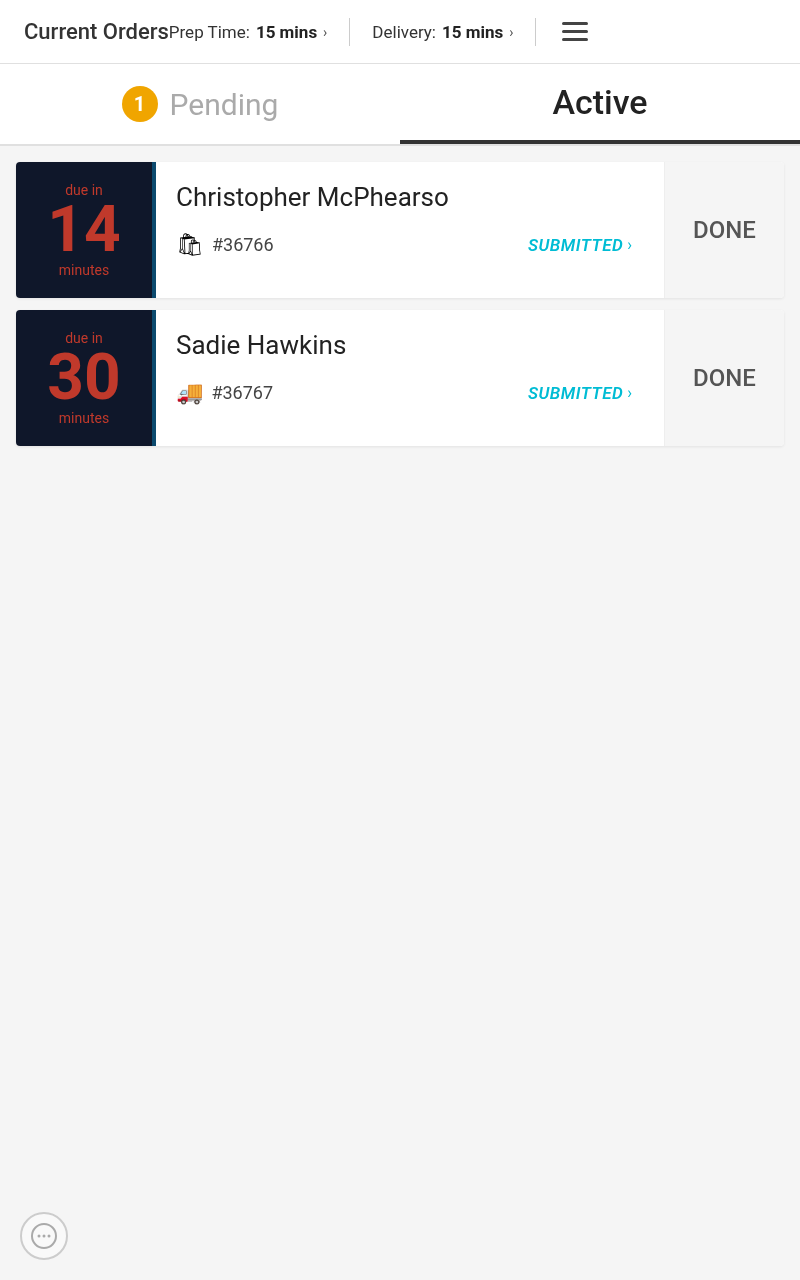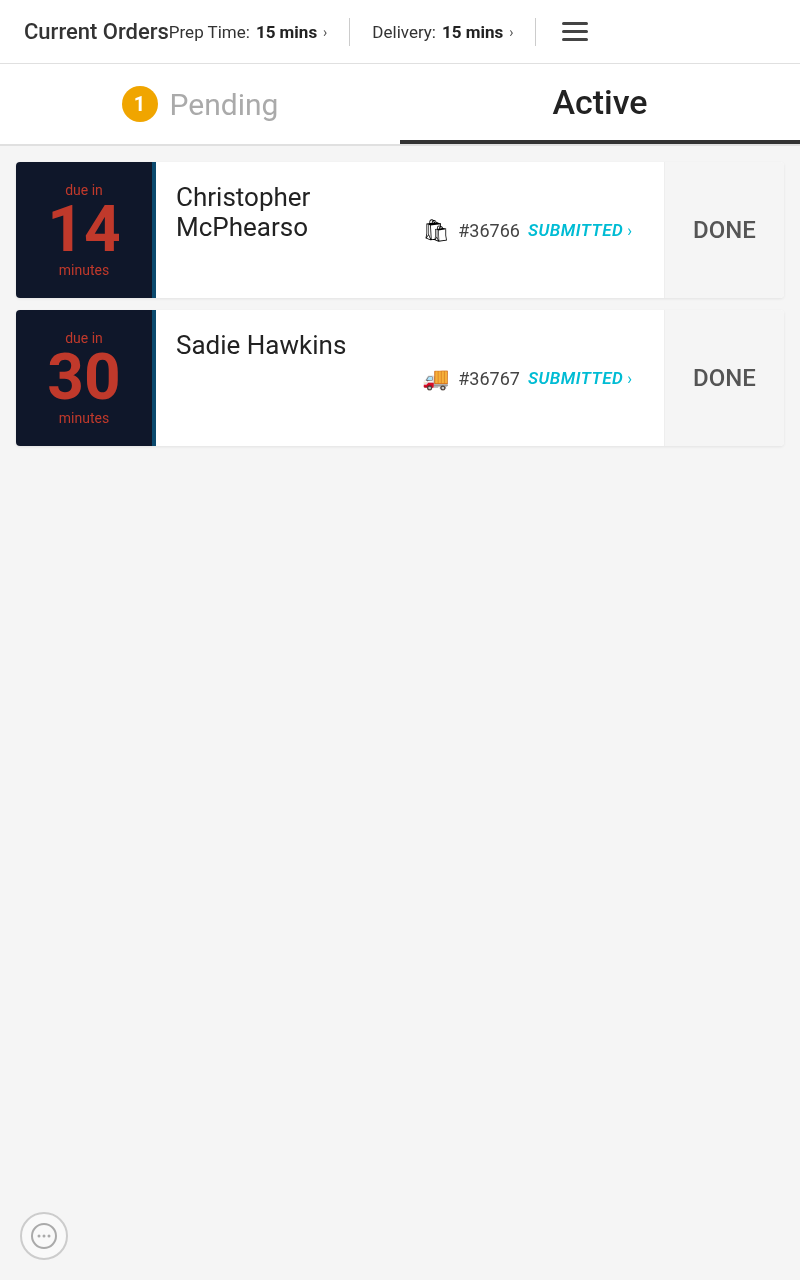--- a/index.html
+++ b/index.html
@@ -176,23 +176,23 @@
 
     .timer-minutes {
       font-size: 14px;
       color: #c0392b;
     }
 
     .order-info {
       flex: 1;
       padding: 20px 20px;
       display: flex;
-      flex-direction: row;
-      justify-content: space-between;
-      gap: 4px;
+      flex-direction: column;
+      justify-content: flex-start;
+      gap: 20px;
     }
 
     .order-name {
       font-size: 26px;
       font-weight: 400;
       color: #222;
     }
 
     .order-meta {
       display: flex;

